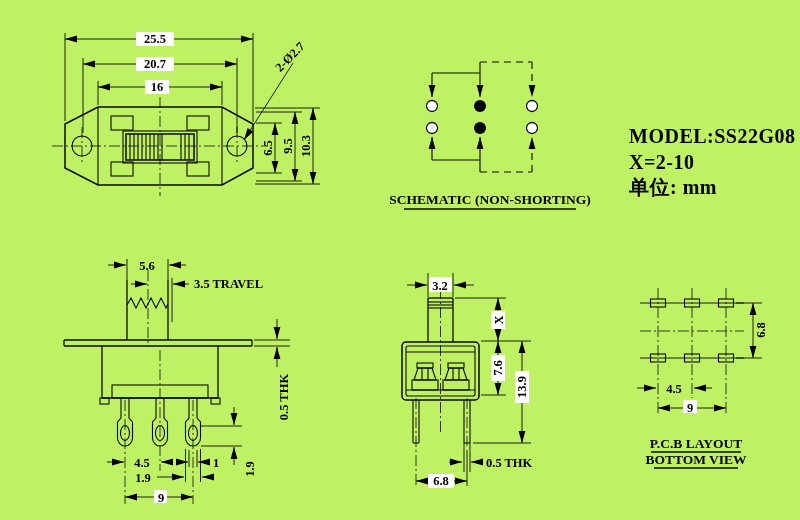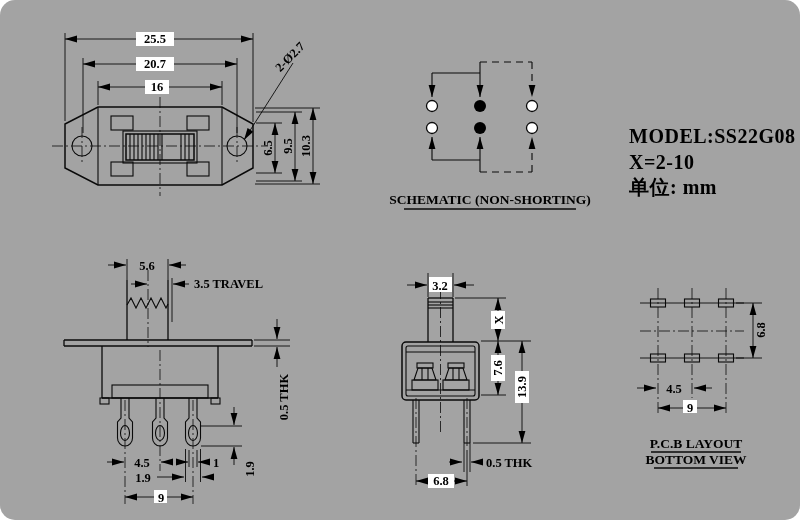--- a/index.html
+++ b/index.html
@@ -1,17 +1,17 @@
 <!DOCTYPE html>
 <html><head>
 <meta charset="utf-8">
 <style>
   html,body{margin:0;padding:0;background:#fff;}
-  .canvas{position:relative;width:800px;height:520px;background:#a3a3a3;overflow:hidden;
-          font-family:"Liberation Serif",serif;border-radius:15px;}
+  .canvas{position:relative;width:800px;height:520px;background:#bef264;overflow:hidden;
+          font-family:"Liberation Serif",serif;}
   svg{display:block;}
   .o15{stroke:#0a0a0a;stroke-width:1.5;fill:none;}
   .o13{stroke:#0a0a0a;stroke-width:1.3;fill:none;}
   .o12{stroke:#0a0a0a;stroke-width:1.1;fill:none;}
   .thin{stroke:#0a0a0a;stroke-width:0.9;fill:none;}
   .cl{stroke:#0a0a0a;stroke-width:0.8;fill:none;stroke-dasharray:11 3 2 3;}
   .dash{stroke-dasharray:7 5;}
   .uline{stroke:#0a0a0a;stroke-width:1.3;}
   text{font-family:"Liberation Serif",serif;font-weight:bold;font-size:12.5px;fill:#000;}
   text.big{font-size:20px;letter-spacing:0.5px;}

